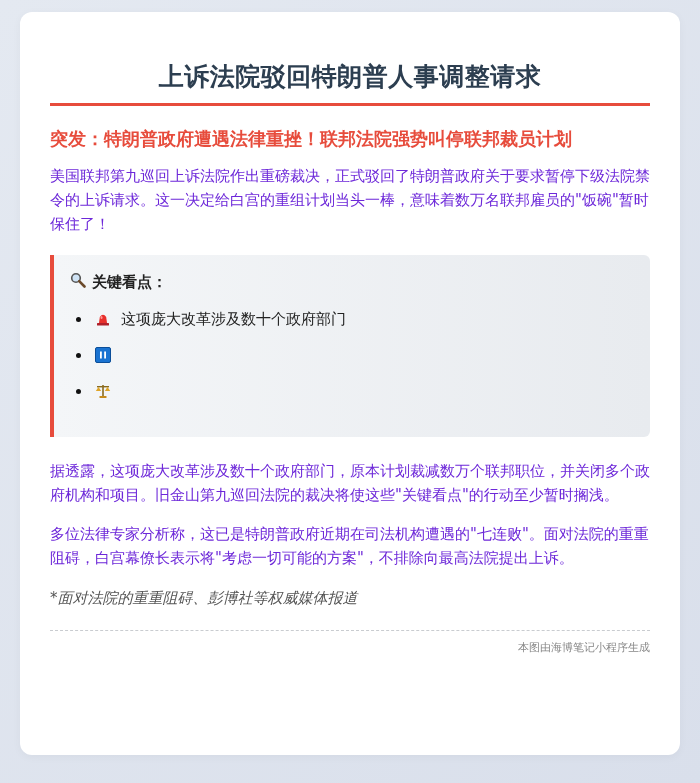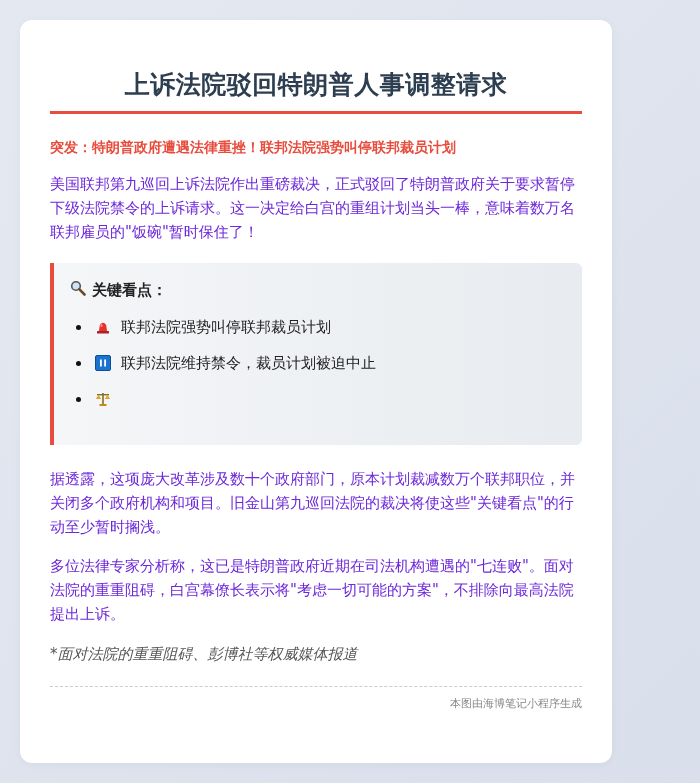--- a/index.html
+++ b/index.html
@@ -3,42 +3,42 @@
 <meta charset="utf-8">
 <style>
   html, body { margin: 0; padding: 0; }
   body {
     width: 700px; height: 783px;
     background: linear-gradient(135deg, #e4e9f1 0%, #d9dfeb 100%);
     font-family: "DejaVu Sans", "Liberation Sans", sans-serif;
     position: relative; overflow: hidden;
   }
   .card {
-    position: absolute; left: 20px; top: 20px;
-    width: 592px; height: 743px;
+    position: absolute; left: 20px; top: 12px;
+    width: 660px; height: 743px;
     background: #ffffff; border-radius: 12px;
     box-shadow: 0 2px 10px rgba(0,0,0,0.04);
     box-sizing: border-box;
     padding: 0 30px;
   }
   .title {
     margin: 48px 0 0 0;
     text-align: center;
     font-size: 25px; font-weight: bold;
     color: #2c3e50;
     line-height: 34px;
     letter-spacing: 0.5px;
   }
   .title-rule {
     height: 3px; background: #e74c3c;
     margin-top: 9px;
   }
   .subtitle {
     margin: 20px 0 0 0;
-    font-size: 14px; font-weight: bold;
+    font-size: 18px; font-weight: bold;
     color: #e74c3c;
     line-height: 26px;
   }
   .para {
     margin: 12px 0 0 0;
     font-size: 15px; color: #6d28d9;
     line-height: 24px;
   }
   .highlight {
     margin-top: 19px;
@@ -104,32 +104,31 @@
     <ul class="hl-list">
       <li>
         <span class="bullet"></span>
         <span class="emoji">
           <svg width="16" height="16" viewBox="0 0 16 16">
               <path d="M4 12 L4.8 6 Q8 1.5 11.2 6 L12 12 Z" fill="#e8302c"></path>
               <rect x="2" y="12" width="12" height="2.5" rx="0.5" fill="#b0202a"></rect>
               <ellipse cx="6.5" cy="6.5" rx="1" ry="1.5" fill="#ff9a96"></ellipse>
             </svg>
         </span>
-        <span>联邦法院强势叫停联邦裁员计划</span>
+        <span>这项庞大改革涉及数十个政府部门</span>
       </li>
       <li>
         <span class="bullet"></span>
         <span class="emoji">
           <svg width="16" height="16" viewBox="0 0 16 16">
               <rect x="0.5" y="0.5" width="15" height="15" rx="1.5" fill="#1a73d1" stroke="#0b4e99"></rect>
               <rect x="5" y="4.5" width="1.8" height="7" fill="#fff"></rect>
               <rect x="9.2" y="4.5" width="1.8" height="7" fill="#fff"></rect>
             </svg>
         </span>
-        <span>联邦法院维持禁令，裁员计划被迫中止</span>
       </li>
       <li>
         <span class="bullet"></span>
         <span class="emoji">
           <svg width="16" height="16" viewBox="0 0 16 16">
               <rect x="7.2" y="2" width="1.6" height="11" fill="#8a6b1f"></rect>
               <rect x="2" y="3" width="12" height="1.4" fill="#8a6b1f"></rect>
               <path d="M0.8 8 L3.5 4 L6.2 8 Z" fill="#e0a526"></path>
               <path d="M9.8 8 L12.5 4 L15.2 8 Z" fill="#e0a526"></path>
               <rect x="4.5" y="13" width="7" height="2" rx="0.5" fill="#c58a1c"></rect>

